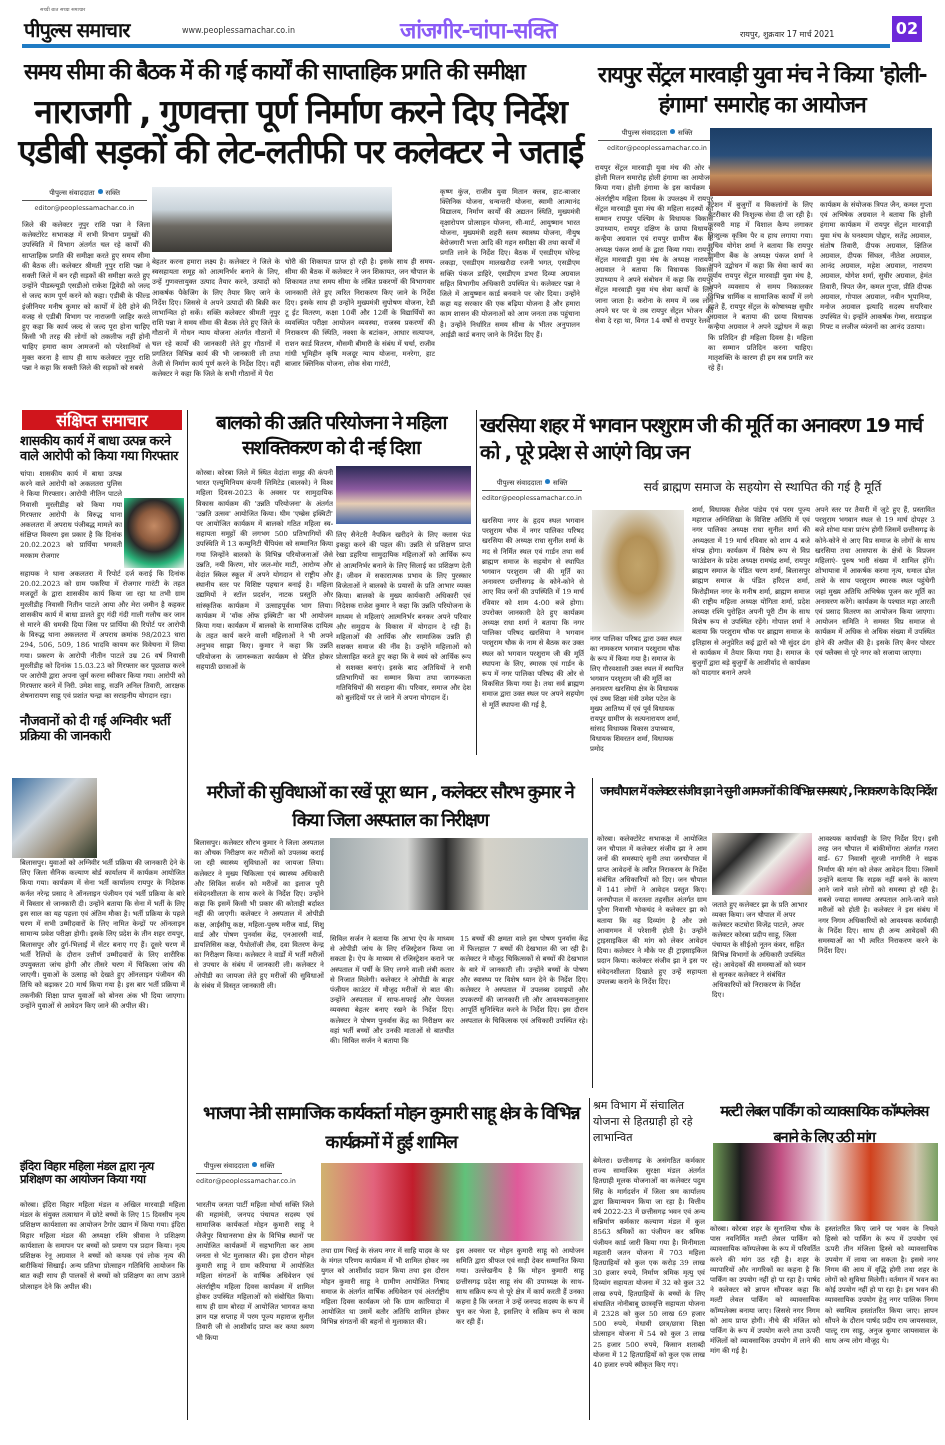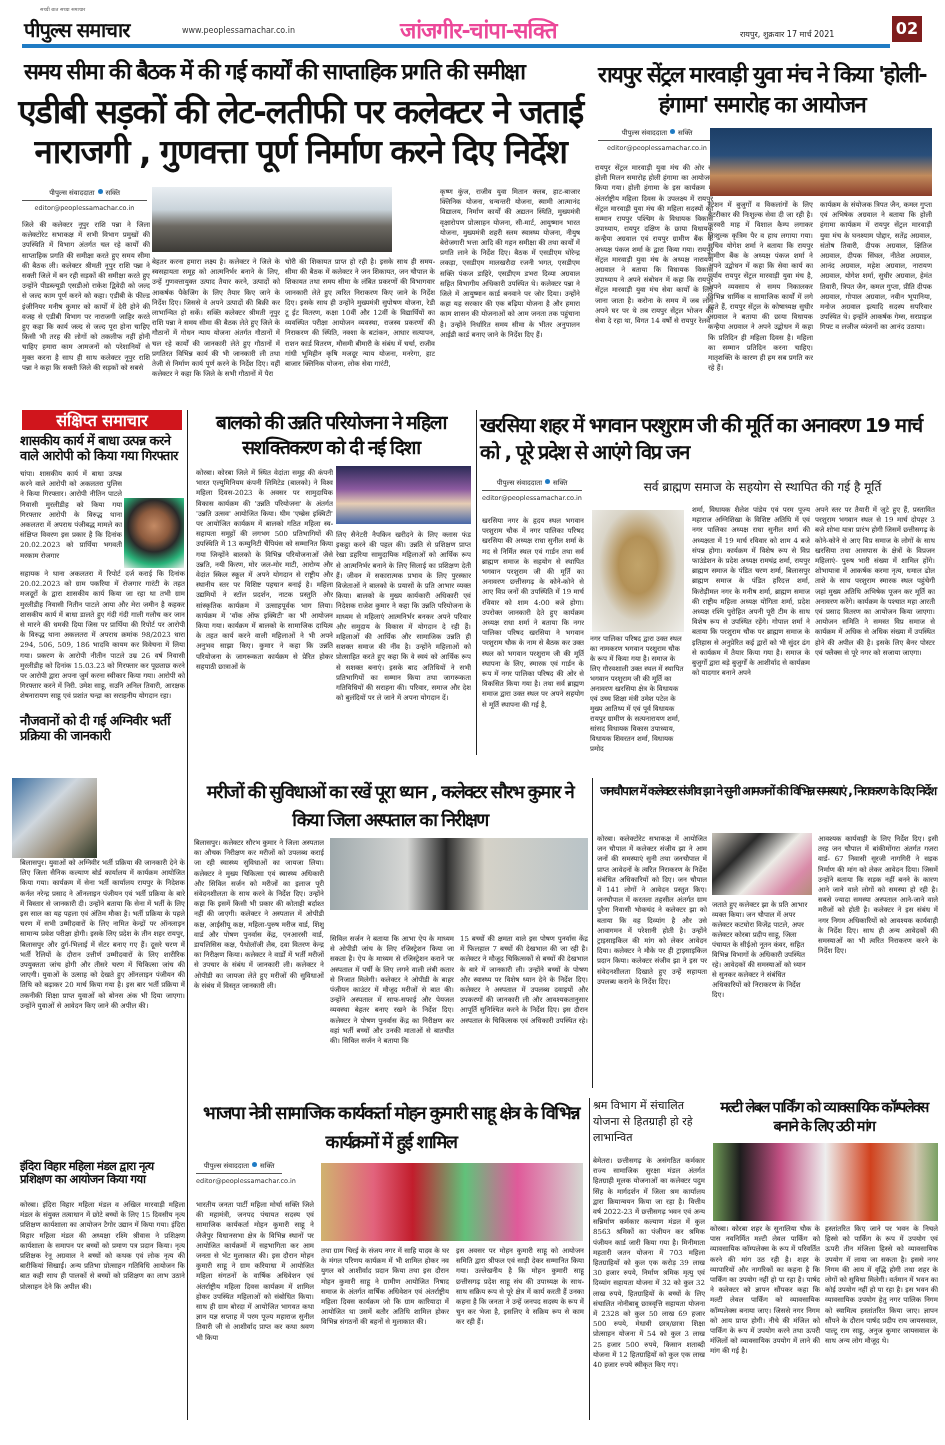--- a/index.html
+++ b/index.html
@@ -2,23 +2,23 @@
 <html><head>
 <meta charset="utf-8">
 <style>
 *{box-sizing:border-box;margin:0;padding:0}
 body{width:945px;height:1445px;background:#fff;font-family:"DejaVu Sans",sans-serif;color:#111;overflow:hidden;position:relative}
 .abs{position:absolute}
 .masthead{left:0;top:0;width:945px;height:48px}
 .logo{left:24px;top:16px;font-weight:bold;font-size:20px;letter-spacing:-1px;color:#111;font-family:"DejaVu Sans",sans-serif}
 .logo-tag{left:40px;top:6px;font-size:5px;color:#555}
 .site{left:182px;top:26px;font-size:8px;color:#333}
-.section{left:400px;top:14px;font-size:22px;font-weight:bold;color:#ec4899;letter-spacing:-1px}
+.section{left:400px;top:14px;font-size:22px;font-weight:bold;color:#8b5cf6;letter-spacing:-1px}
 .dateline{left:740px;top:28px;font-size:8px;color:#222}
-.pageno{left:892px;top:16px;width:30px;height:26px;background:#7f1d1d;color:#fff;font-weight:bold;font-size:16px;text-align:center;line-height:26px}
+.pageno{left:892px;top:16px;width:30px;height:26px;background:#6d28d9;color:#fff;font-weight:bold;font-size:16px;text-align:center;line-height:26px}
 .rule-top{left:22px;top:44px;width:868px;height:4px;background:#1f7bc4}
 .h-main{font-weight:bold;color:#111;letter-spacing:-1.5px;line-height:1.12}
 .byline{font-size:7px;color:#222}
 .byline .dot{display:inline-block;width:5px;height:5px;border-radius:50%;background:#1f7bc4;margin:0 3px 1px}
 .email{font-size:6.5px;color:#333}
 .hr{height:1px;background:#555}
 .body{font-size:7px;line-height:10.2px;color:#222;text-align:justify;overflow:hidden;font-family:"DejaVu Serif",serif}
 .photo{overflow:hidden}
 .vrule{width:1px;background:#222}
 .red-box{background:#d0151c;color:#fff;font-weight:bold;text-align:center}
@@ -33,22 +33,22 @@
   <div class="abs logo"><span>पीपुल्स समाचार</span></div>
   <div class="abs site">www.peoplessamachar.co.in</div>
   <div class="abs section">जांजगीर-चांपा-सक्ति</div>
   <div class="abs dateline">रायपुर, शुक्रवार 17 मार्च 2021</div>
   <div class="abs pageno">02</div>
   <div class="abs rule-top"></div>
 </div>
 
 <div class="abs h-main" style="left:24px;top:60px;width:555px;font-size:22px;text-align:left">समय सीमा की बैठक में की गई कार्यों की साप्ताहिक प्रगति की समीक्षा</div>
 <div class="abs h-main" style="left:18px;top:92px;width:565px;font-size:33px;text-align:center;line-height:40px">
+  <div>नाराजगी , गुणवत्ता पूर्ण निर्माण करने दिए निर्देश</div>
   <div>एडीबी सड़कों की लेट-लतीफी पर कलेक्टर ने जताई</div>
-  <div>नाराजगी , गुणवत्ता पूर्ण निर्माण करने दिए निर्देश</div>
 </div>
 <div class="abs" style="left:22px;top:188px;width:125px;text-align:center">
   <div class="byline"><span>पीपुल्स संवाददाता</span><span class="dot"></span><span>सक्ति</span></div>
   <div class="hr" style="margin:3px 0"></div>
   <div class="email">editor@peoplessamachar.co.in</div>
 </div>
 <div class="abs body" style="left:22px;top:220px;width:128px;height:180px">जिले की कलेक्टर नूपुर राशि पन्ना ने जिला कलेक्टोरेट सभाकक्ष में सभी विभाग प्रमुखों की उपस्थिति में विभाग अंतर्गत चल रहे कार्यों की साप्ताहिक प्रगति की समीक्षा करते हुए समय सीमा की बैठक ली। कलेक्टर श्रीमती नूपुर राशि पन्ना ने सक्ती जिले में बन रही सड़कों की समीक्षा करते हुए उन्होंने पीडब्ल्यूडी एसडीओ राकेश द्विवेदी को जल्द से जल्द काम पूर्ण करने को कहा। एडीबी के फील्ड इंजीनियर मनीष कुमार को कार्यों में देरी होने की वजह से एडीबी विभाग पर नाराजगी जाहिर करते हुए कहा कि कार्य जल्द से जल्द पूरा होना चाहिए किसी भी तरह की लोगों को तकलीफ नहीं होनी चाहिए हमारा काम आमजनों को परेशानियों से मुक्त करना है साथ ही साथ कलेक्टर नूपुर राशि पन्ना ने कहा कि सक्ती जिले की सड़कों को सबसे</div>
 <div class="abs photo" style="left:152px;top:187px;width:240px;height:65px;background:linear-gradient(180deg,#e9eef2 0%,#c9d3da 35%,#6d6a63 60%,#3c3a36 100%)"></div>
 <div class="abs body" style="left:152px;top:257px;width:128px;height:143px">बेहतर करना हमारा लक्ष्य है। कलेक्टर ने जिले के स्वसहायता समूह को आत्मनिर्भर बनाने के लिए, उन्हें गुणवत्तायुक्त उत्पाद तैयार करने, उत्पादों को आकर्षक पैकेजिंग के लिए तैयार किए जाने के निर्देश दिए। जिससे वे अपने उत्पादों की बिक्री कर लाभान्वित हो सकें। सक्ति कलेक्टर श्रीमती नूपुर राशि पन्ना ने समय सीमा की बैठक लेते हुए जिले के गौठानों में गोधन न्याय योजना अंतर्गत गौठानों में चल रहे कार्यों की जानकारी लेते हुए गौठानों में प्रगतिरत विभिन्न कार्य की भी जानकारी ली तथा तेजी से निर्माण कार्य पूर्ण करने के निर्देश दिए। वहीं कलेक्टर ने कहा कि जिले के सभी गौठानों में पैरा</div>
 <div class="abs body" style="left:285px;top:257px;width:150px;height:143px">चोरी की शिकायत प्राप्त हो रही है। इसके साथ ही समय-सीमा की बैठक में कलेक्टर ने जन शिकायत, जन चौपाल के शिकायत तथा समय सीमा के लंबित प्रकरणों की विभागवार जानकारी लेते हुए त्वरित निराकरण किए जाने के निर्देश दिए। इसके साथ ही उन्होंने मुख्यमंत्री सुपोषण योजना, रेडी टू ईट वितरण, कक्षा 10वीं और 12वीं के विद्यार्थियों का व्यवस्थित परीक्षा आयोजन व्यवस्था, राजस्व प्रकरणों की निराकरण की स्थिति, नक्शा के बटांकन, आधार सत्यापन, राशन कार्ड वितरण, मौसमी बीमारी के संबंध में चर्चा, राजीव गांधी भूमिहीन कृषि मजदूर न्याय योजना, मनरेगा, हाट बाजार क्लिनिक योजना, लोक सेवा गारंटी,</div>
@@ -118,16 +118,16 @@
 </div>
 <div class="abs body" style="left:196px;top:1200px;width:118px;height:220px">भारतीय जनता पार्टी महिला मोर्चा सक्ति जिले की महामंत्री, जनपद पंचायत सदस्य एवं सामाजिक कार्यकर्ता मोहन कुमारी साहू ने जैजैपुर विधानसभा क्षेत्र के विभिन्न स्थानों पर आयोजित कार्यक्रमों में सहभागिता कर आम जनता से भेंट मुलाकात की। इस दौरान मोहन कुमारी साहू ने ग्राम करियाधा में आयोजित महिला संगठनों के वार्षिक अधिवेशन एवं अंतर्राष्ट्रीय महिला दिवस कार्यक्रम में शामिल होकर उपस्थित महिलाओं को संबोधित किया। साथ ही ग्राम बोरदा में आयोजित भागवत कथा ज्ञान यज्ञ सप्ताह में परम पूज्य महाराज सुनील तिवारी जी से आशीर्वाद प्राप्त कर कथा श्रवण भी किया</div>
 <div class="abs photo" style="left:321px;top:1163px;width:262px;height:78px;background:linear-gradient(90deg,#d0b36f 0%,#e2637d 20%,#c21d2c 35%,#61c27a 55%,#e05a9a 75%,#d6d7d2 100%)"></div>
 <div class="abs body" style="left:321px;top:1246px;width:128px;height:174px">तथा ग्राम चिरई के संजय नगर में साहि यादव के घर के मंगल परिणय कार्यक्रम में भी शामिल होकर नव युगल को आशीर्वाद प्रदान किया तथा इस दौरान मोहन कुमारी साहू ने ग्रामीण आयोजित निषाद समाज के अंतर्गत वार्षिक अधिवेशन एवं अंतर्राष्ट्रीय महिला दिवस कार्यक्रम जो कि ग्राम कारियादा में आयोजित था उसमें बतौर अतिथि शामिल होकर विभिन्न संगठनों की बहनों से मुलाकात की।</div>
 <div class="abs body" style="left:456px;top:1246px;width:128px;height:174px">इस अवसर पर मोहन कुमारी साहू को आयोजन समिति द्वारा श्रीफल एवं साड़ी देकर सम्मानित किया गया। उल्लेखनीय है कि मोहन कुमारी साहू छत्तीसगढ़ प्रदेश साहू संघ की उपाध्यक्ष के साथ-साथ सक्रिय रूप से पूरे क्षेत्र में कार्य करती हैं उनका कहना है कि जनता ने उन्हें जनपद सदस्य के रूप में चुन कर भेजा है, इसलिए वे सक्रिय रूप से काम कर रही हैं।</div>
 <div class="abs vrule" style="left:589px;top:1098px;height:322px"></div>
 
 <div class="abs" style="left:593px;top:1098px;width:112px;font-size:11px;line-height:16px;color:#111">श्रम विभाग में संचालित योजना से हितग्राही हो रहे लाभान्वित</div>
 <div class="abs body" style="left:593px;top:1156px;width:112px;height:264px">बेमेतरा। छत्तीसगढ़ के असंगठित कर्मकार राज्य सामाजिक सुरक्षा मंडल अंतर्गत हितग्राही मूलक योजनाओं का कलेक्टर पदुम सिंह के मार्गदर्शन में जिला श्रम कार्यालय द्वारा क्रियान्वयन किया जा रहा है। वित्तीय वर्ष 2022-23 में छत्तीसगढ़ भवन एवं अन्य सन्निर्माण कर्मकार कल्याण मंडल में कुल 8563 श्रमिकों का पंजीयन कर श्रमिक पंजीयन कार्ड जारी किया गया है। मिनीमाता महतारी जतन योजना में 703 महिला हितग्राहियों को कुल एक करोड़ 39 लाख 30 हजार रुपये, निर्माण श्रमिक मृत्यु एवं दिव्यांग सहायता योजना में 32 को कुल 32 लाख रुपये, हितग्राहियों के बच्चों के लिए संचालित नोनीबाबू छात्रवृत्ति सहायता योजना में 2328 को कुल 50 लाख 69 हजार 500 रुपये, मेधावी छात्र/छात्रा शिक्षा प्रोत्साहन योजना में 54 को कुल 3 लाख 25 हजार 500 रुपये, किसान शताब्दी योजना में 12 हितग्राहियों को कुल एक लाख 40 हजार रुपये स्वीकृत किए गए।</div>
 
-<div class="abs h-main" style="left:710px;top:1098px;width:228px;font-size:14.5px;line-height:19px;text-align:center">मल्टी लेबल पार्किंग को व्यावसायिक कॉम्पलेक्स बनाने के लिए उठी मांग</div>
+<div class="abs h-main" style="left:710px;top:1098px;width:228px;font-size:14.5px;line-height:26px;text-align:center">मल्टी लेबल पार्किंग को व्यावसायिक कॉम्पलेक्स बनाने के लिए उठी मांग</div>
 <div class="abs photo" style="left:713px;top:1143px;width:225px;height:78px;background:linear-gradient(90deg,#6f9a57 0%,#1d1d1d 12%,#c25083 30%,#eeeeee 50%,#d1421e 70%,#d3c7b0 90%,#7aa063 100%)"></div>
 <div class="abs body" style="left:710px;top:1224px;width:110px;height:196px">कोरबा। कोरबा शहर के सुनालिया चौक के पास नवनिर्मित मल्टी लेवल पार्किंग को व्यावसायिक कॉम्पलेक्स के रूप में परिवर्तित करने की मांग उठ रही है। शहर के व्यापारियों और नागरिकों का कहना है कि पार्किंग का उपयोग नहीं हो पा रहा है। पार्षद ने कलेक्टर को ज्ञापन सौंपकर कहा कि मल्टी लेवल पार्किंग को व्यावसायिक कॉम्पलेक्स बनाया जाए। जिससे नगर निगम को आय प्राप्त होगी। नीचे की मंजिल को पार्किंग के रूप में उपयोग करने तथा ऊपरी मंजिलों को व्यावसायिक उपयोग में लाने की मांग की गई है।</div>
 <div class="abs body" style="left:825px;top:1224px;width:113px;height:196px">हस्तांतरित किए जाने पर भवन के निचले हिस्से को पार्किंग के रूप में उपयोग एवं ऊपरी तीन मंजिला हिस्से को व्यावसायिक उपयोग में लाया जा सकता है। इससे नगर निगम की आय में वृद्धि होगी तथा शहर के लोगों को सुविधा मिलेगी। वर्तमान में भवन का कोई उपयोग नहीं हो पा रहा है। इस भवन की व्यावसायिक उपयोग हेतु नगर पालिक निगम को स्वामित्व हस्तांतरित किया जाए। ज्ञापन सौंपने के दौरान पार्षद प्रदीप राय जायसवाल, पाल्टू राम साहू, अनुज कुमार जायसवाल के साथ अन्य लोग मौजूद थे।</div>
 
 </body></html>

